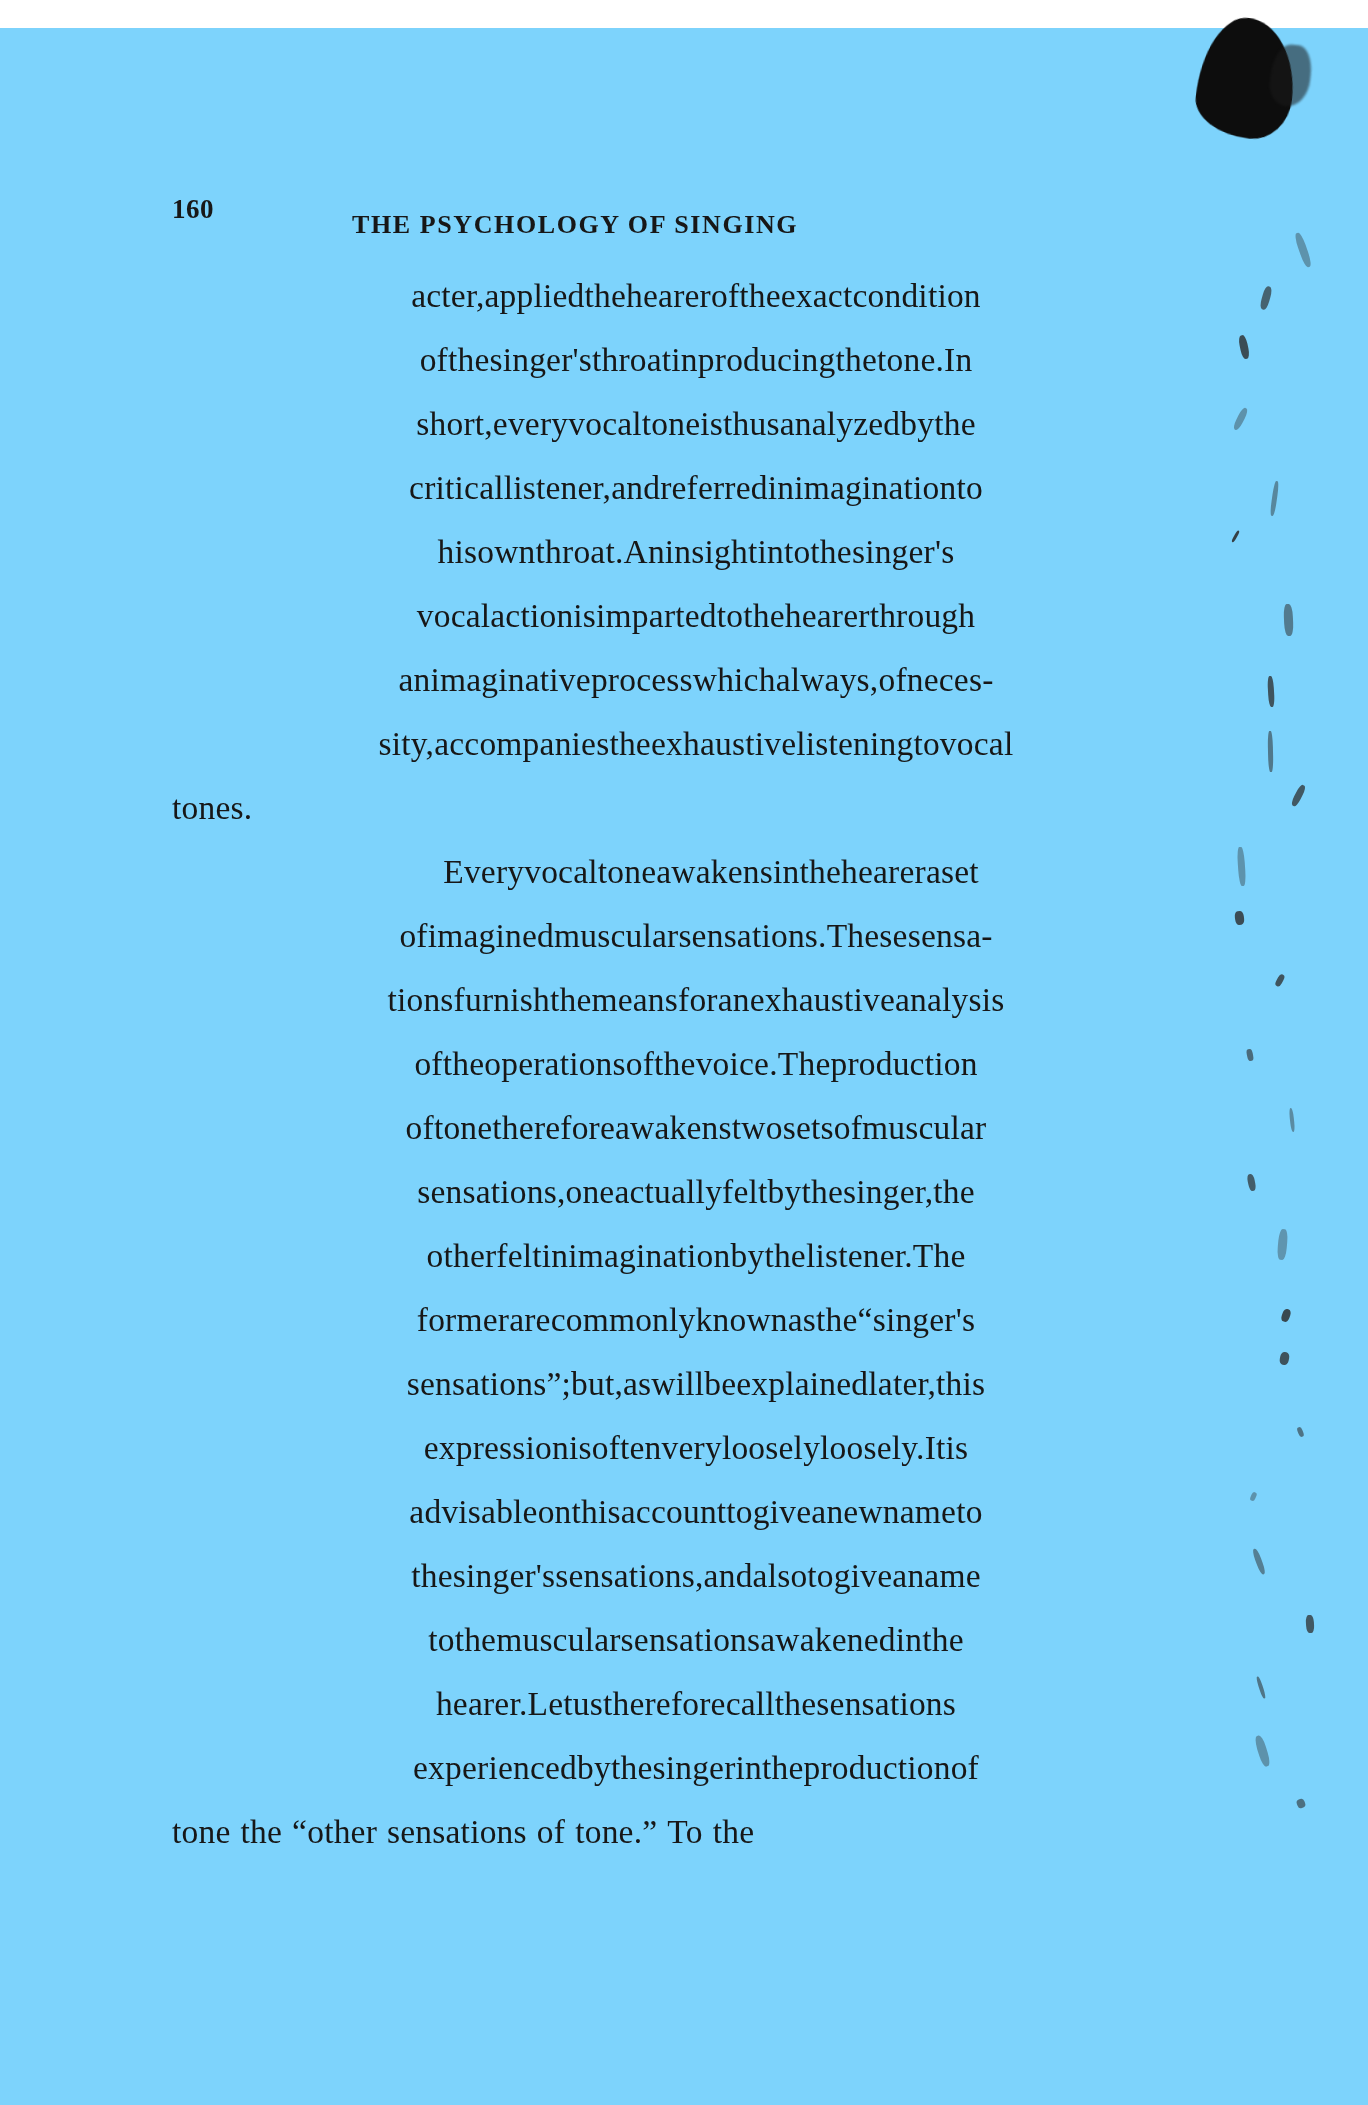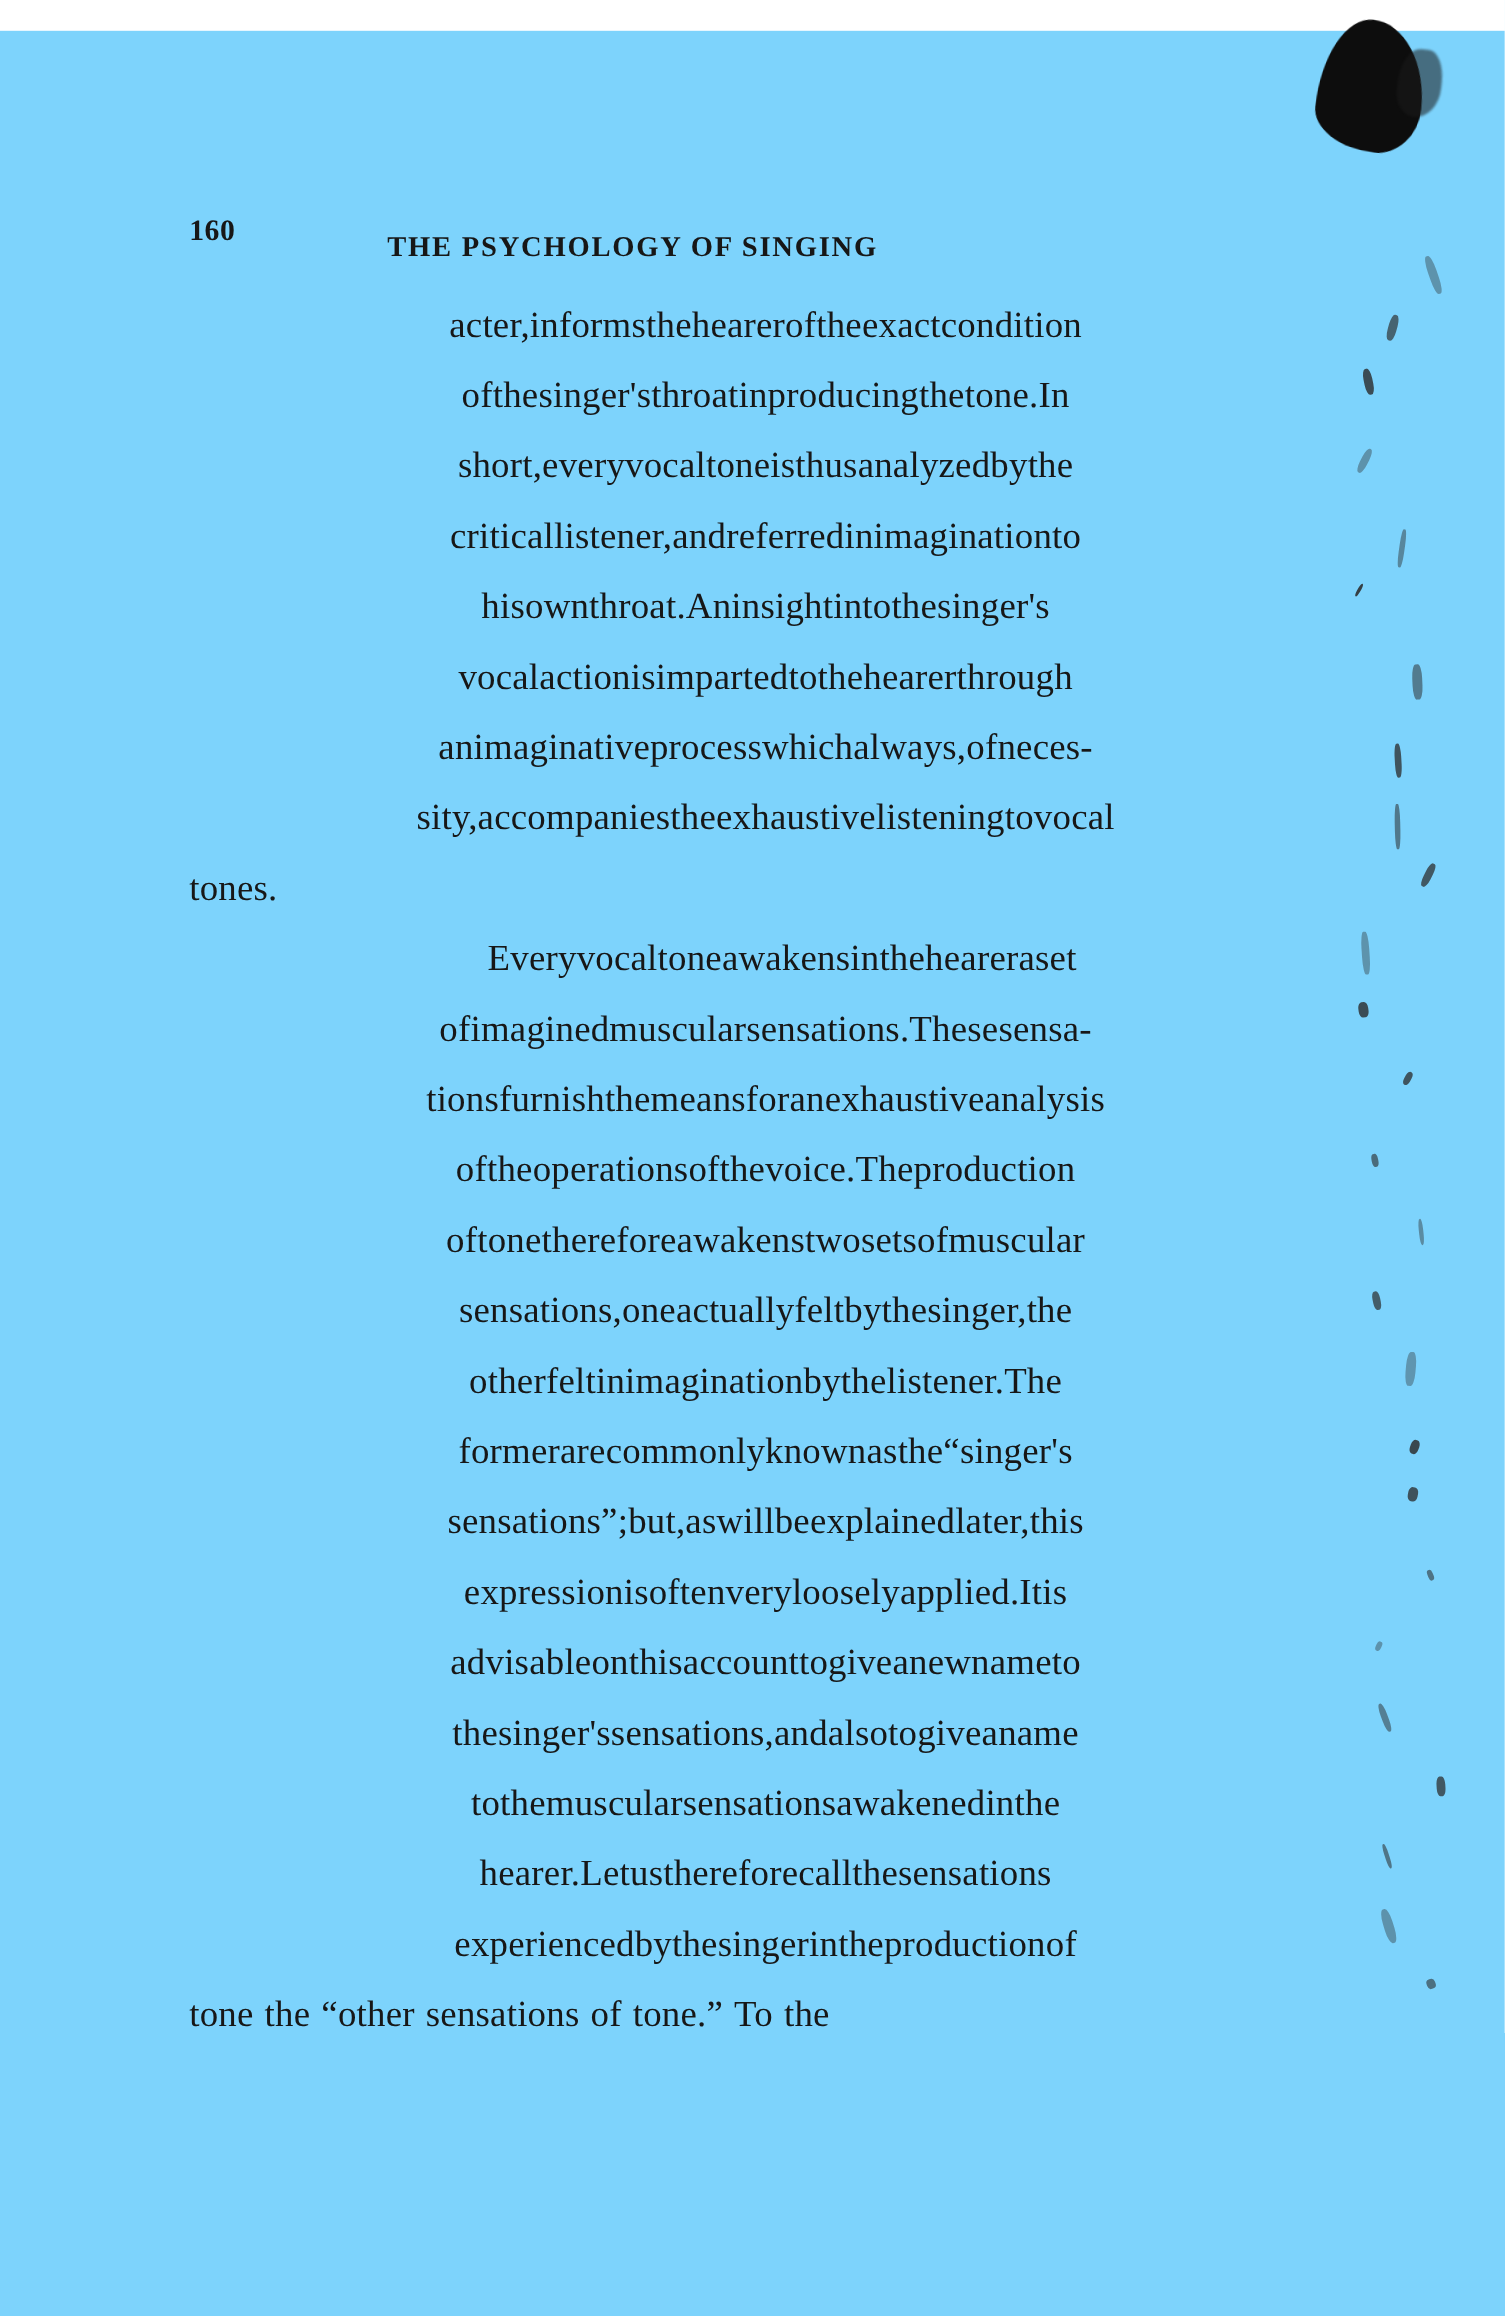--- a/index.html
+++ b/index.html
@@ -183,21 +183,21 @@
 
   <div class="page-header">
     <div class="folio">160</div>
     <div class="running-head">THE PSYCHOLOGY OF SINGING</div>
   </div>
 
   <div class="body-col">
     <p class="para" id="para-1">
         <span class="line">
           <i>acter,</i>
-          <i>informs</i>
+          <i>applied</i>
           <i>the</i>
           <i>hearer</i>
           <i>of</i>
           <i>the</i>
           <i>exact</i>
           <i>condition</i>
         </span>
         <span class="line">
           <i>of</i>
           <i>the</i>
@@ -359,21 +359,21 @@
           <i>explained</i>
           <i>later,</i>
           <i>this</i>
         </span>
         <span class="line">
           <i>expression</i>
           <i>is</i>
           <i>often</i>
           <i>very</i>
           <i>loosely</i>
-          <i>applied.</i>
+          <i>loosely.</i>
           <i>It</i>
           <i>is</i>
         </span>
         <span class="line">
           <i>advisable</i>
           <i>on</i>
           <i>this</i>
           <i>account</i>
           <i>to</i>
           <i>give</i>

